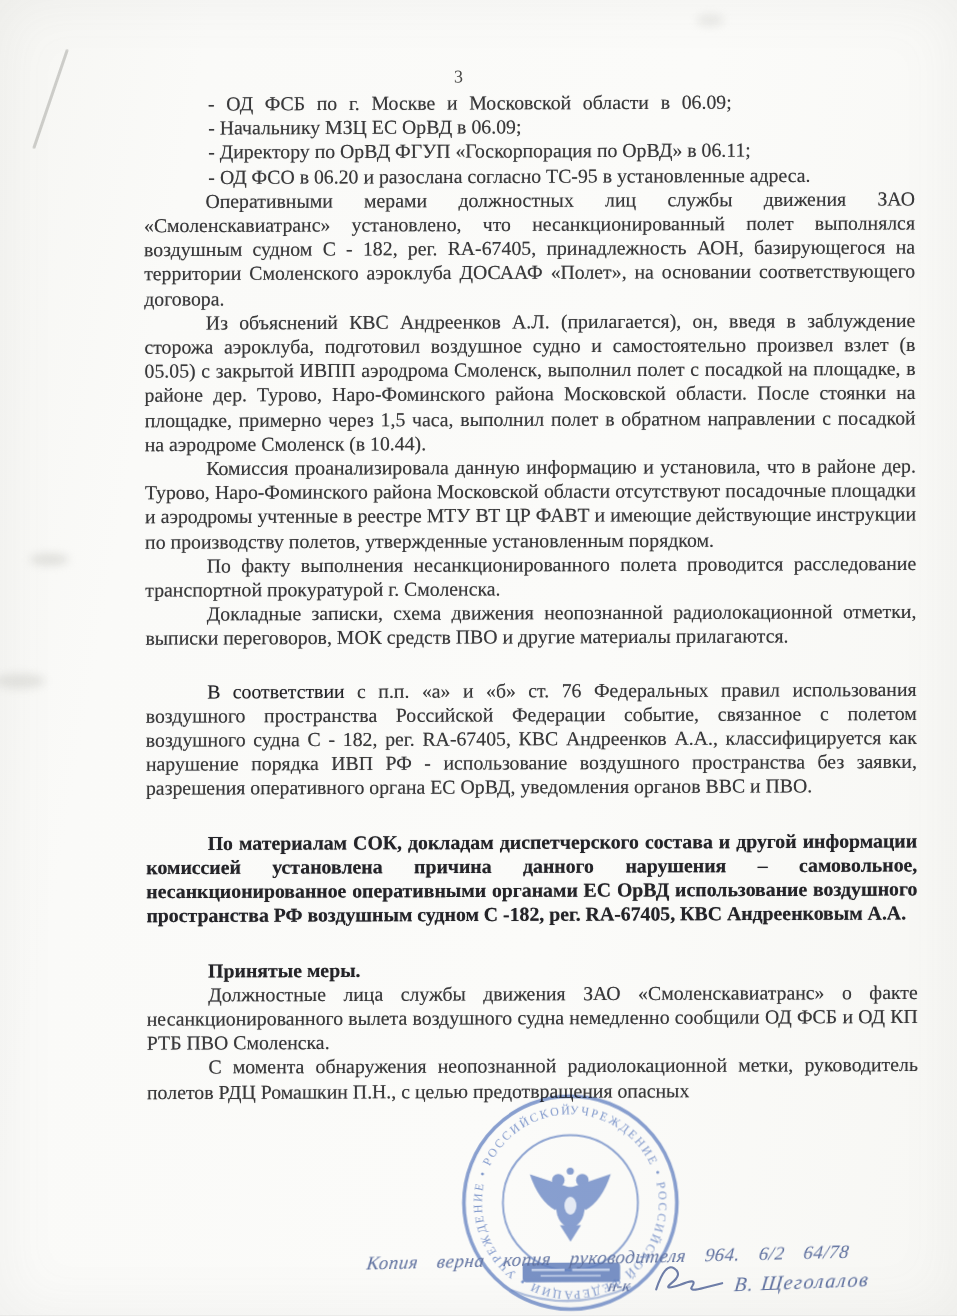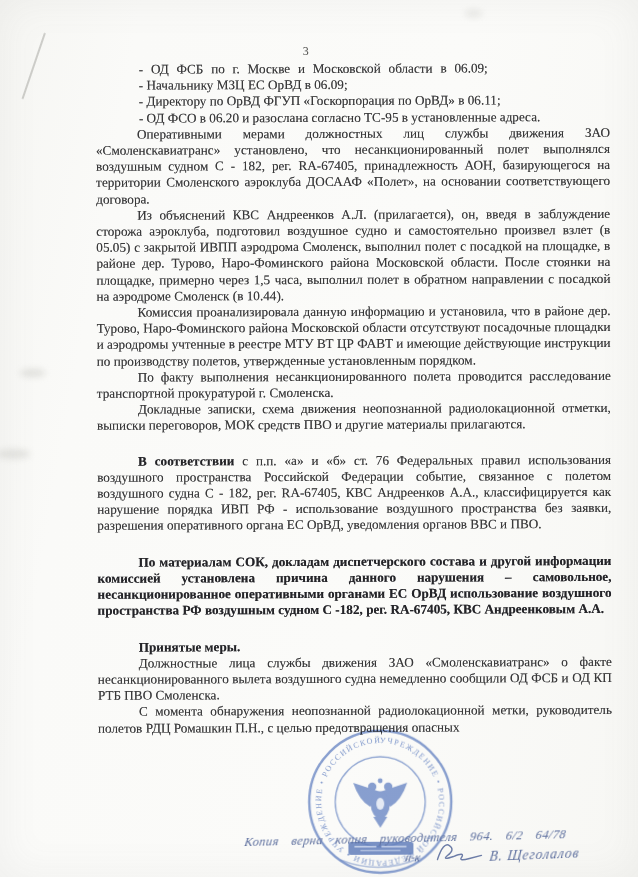--- a/index.html
+++ b/index.html
@@ -21,21 +21,21 @@
     font-size:13.2px;line-height:16.2px;color:#39393a;
     text-shadow:0 0 0.45px rgba(40,40,45,0.55);
     text-align:justify;
   }
   ul.dist{list-style:none;margin:0;padding:0 0 0 43px;text-align:left;}
   ul.dist li{white-space:nowrap;}
   ul.dist li:first-child{word-spacing:4.5px;}
   .content p{margin:0;text-indent:41px;}
   .gap-lg{margin-top:19px !important;}
   .gap-md{margin-top:20px !important;}
-  .bold{font-weight:bold;color:#242428;}
+  .bold{font-weight:normal;color:#242428;}
   p.all-bold{font-weight:bold;color:#242428;text-shadow:0 0 0.5px rgba(25,25,35,0.6);}
   .measures-heading{font-weight:bold;color:#242428;text-align:left;}
   
   .artifact-diag{
     position:absolute;left:34px;top:30px;width:2px;height:70px;
     background:#a9a9a4;opacity:0.55;border-radius:2px;
     transform:rotate(19deg);filter:blur(0.4px);
   }
   .smudge{position:absolute;border-radius:50%;filter:blur(3px);background:#c9c9c4;}
   .smudge.s1{left:20px;top:368px;width:26px;height:8px;opacity:0.5;}

